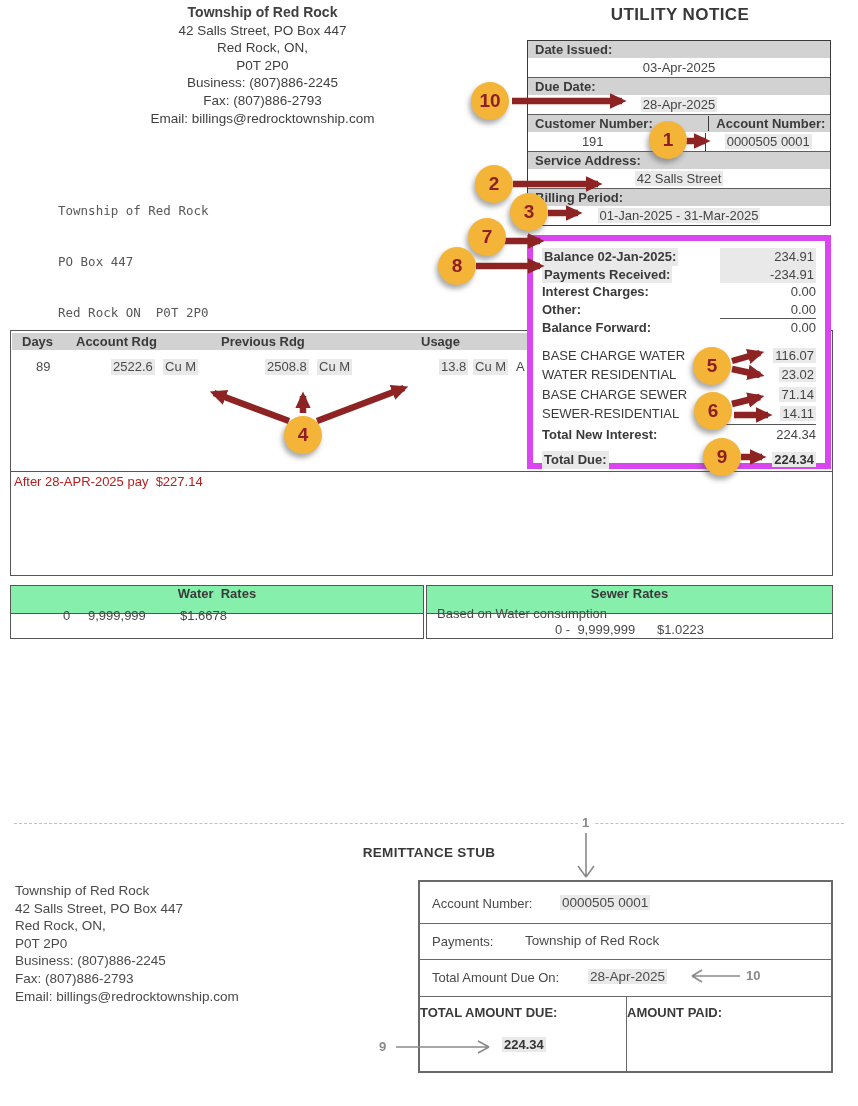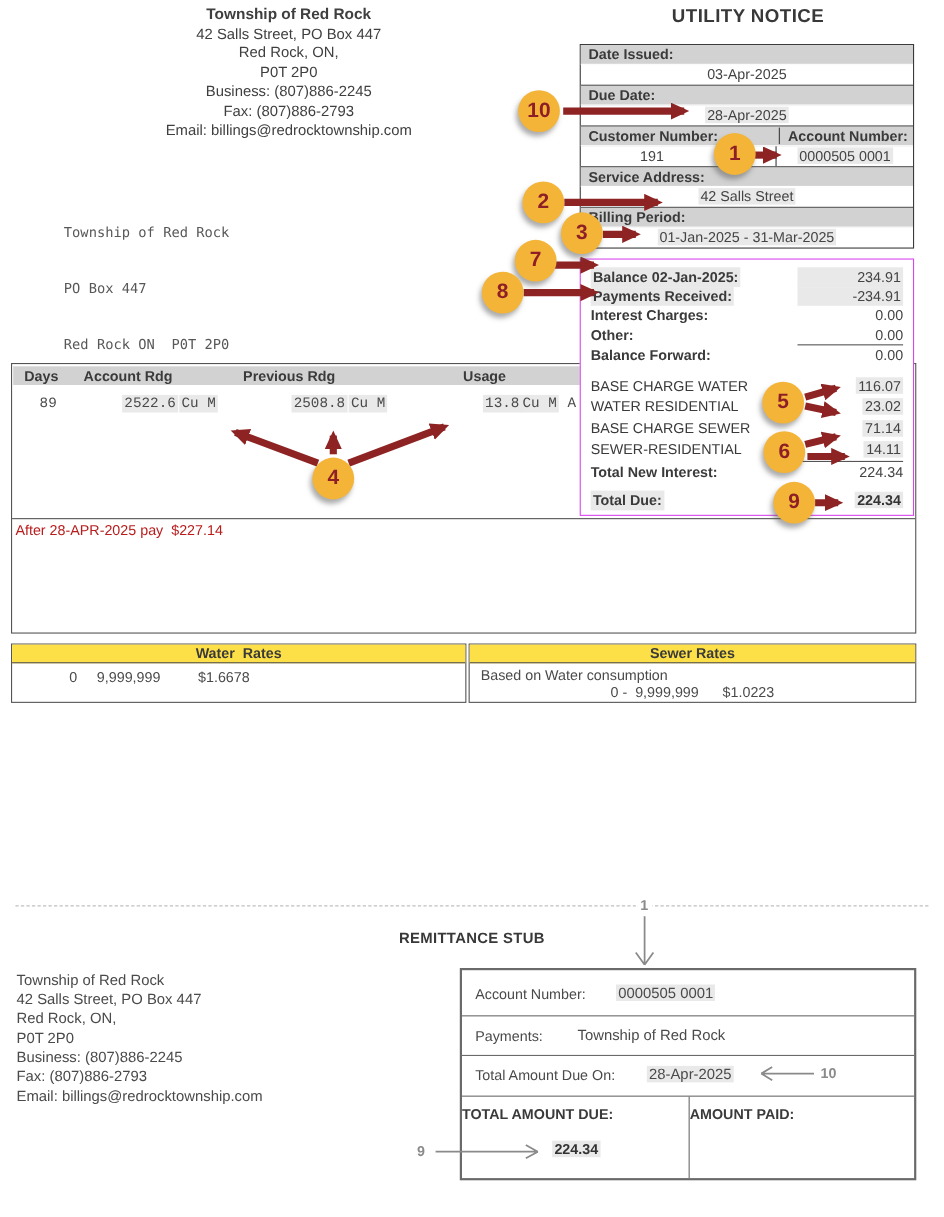--- a/index.html
+++ b/index.html
@@ -23,45 +23,45 @@
   .ib-label.first { border-top:none; }
   .ib-value { text-align:center; line-height:16px; padding:1px 0; color:#444; }
   .ib-split { display:flex;gap:48px; }
   .ib-split .cl { width:51%; }
   .ib-split .cr { width:49%; border-left:1px solid #3a3a3a; }
   .ib-split .cr.lab { padding-left:7px; }
 
   .hl { background:#e9e9e9; padding:0 2px; }
 
   
-  .fin-box { left:527px; top:235px; width:304px; height:234px; border:1px solid #d946ef; background:#fff; padding:7px 9px 16px 9px; font-size:13px; }
+  .fin-box { left:527px; top:235px; width:304px; height:234px; border:6px solid #d946ef; background:#fff; padding:7px 9px 16px 9px; font-size:13px; }
   .fin-row { display:flex; justify-content:space-between; line-height:17.5px; }
   .fin-row .lbl { color:#3a3a3a; }
   .fin-row .lbl.b { font-weight:700; }
   .fin-row .val { width:96px; text-align:right; color:#444; }
   .fin-row.uline .val { border-bottom:1px solid #555; }
   .charges { margin-top:9px; }
   .charges .fin-row { line-height:19.5px; }
   .totaldue { margin-top:7px;gap:45px; }
   .totaldue .val { font-weight:700; color:#333; }
 
   
   .meter-box { left:10px; top:330px; width:823px; height:246px; border:1px solid #555; background:#fff; }
   .meter-head { position:absolute; left:1px; top:2px; width:516px; height:17px; background:#d2d2d2; font-weight:700; font-size:13px; color:#3a3a3a; }
   .meter-head span { position:absolute; line-height:17px; }
-  .meter-row span { position:absolute; top:28px; line-height:16px; font-size:13px; color:#4a4a4a;font-family:Liberation Mono, monospace; }
+  .meter-row span { position:absolute; top:28px; line-height:16px; font-size:13px; color:#4a4a4a; }
   .late-notice { position:absolute; left:3px; top:120px; font-size:13px; color:#b91c1c; white-space:pre;margin-top:23px; }
   .meter-line { position:absolute; left:0; right:0; top:140px; border-top:1px solid #555; }
 
   
   .rates { left:10px; top:585px; width:823px; height:54px; display:flex; gap:2px; font-size:13px; }
   .rate-box { border:1px solid #555; position:relative; background:#fff; }
   .rate-water { width:414px; }
   .rate-sewer { flex:1; }
-  .rate-head { background:#fde047; font-weight:700; text-align:center; line-height:16px; height:17px; border-bottom:1px solid #555; color:#3a3a3a; white-space:pre; }
+  .rate-head { background:#86efac; font-weight:700; text-align:center; line-height:16px; height:28px; border-bottom:1px solid #555; color:#3a3a3a; white-space:pre; }
   .rate-water span { position:absolute; top:22px; color:#4a4a4a; }
   .rate-sewer .note { position:absolute; left:10px; top:20px; color:#4a4a4a; }
   .rate-sewer .tierline { position:absolute; left:128px; top:36px; color:#4a4a4a; white-space:pre; }
 
   
   .divider { left:14px; top:823px; width:830px; border-top:1px dashed #c0c0c0; }
   .stub-title { left:0; top:845px; width:858px; text-align:center; font-weight:700; font-size:13.5px; letter-spacing:0.3px; color:#383838; }
   .stub-address { left:15px; top:882px; font-size:13.5px; line-height:17.6px; color:#4a4a4a; }
   .stub-box { left:418px; top:880px; width:415px; height:193px; border:2px solid #6a6a6a; background:#fff; font-size:13px; color:#4a4a4a; }
   .stub-row { position:relative; border-bottom:1px solid #6a6a6a; }

